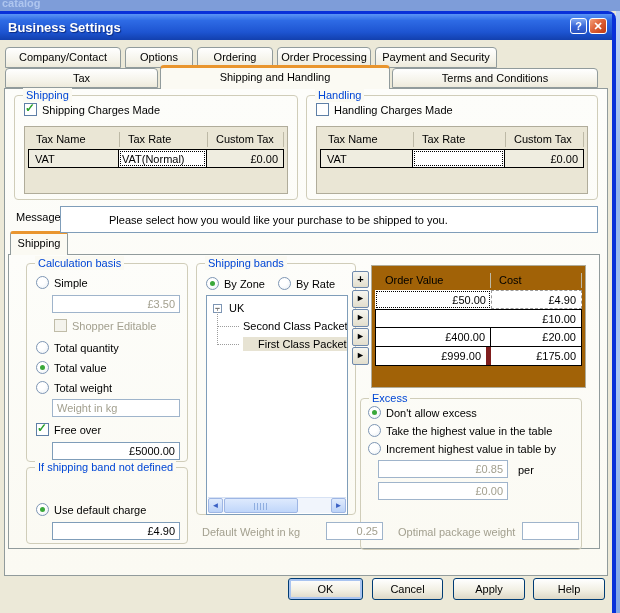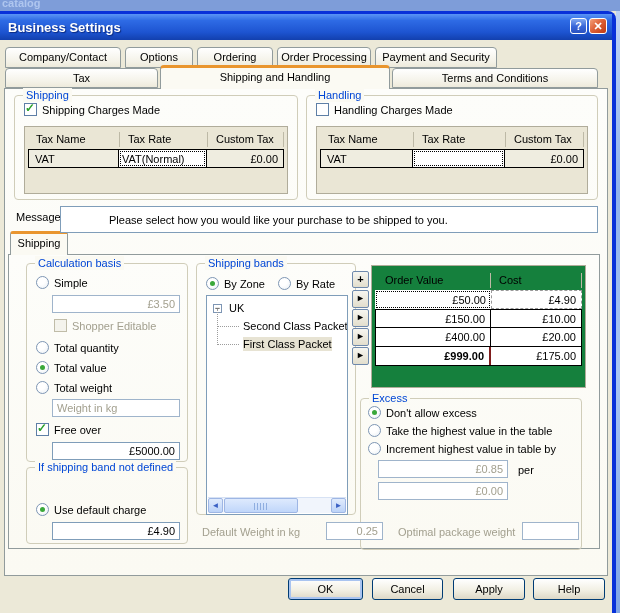--- a/index.html
+++ b/index.html
@@ -45,21 +45,21 @@
   .thead{position:absolute;left:3px;top:3px;right:3px;height:19px;display:flex;align-items:center;}
   .thc{box-sizing:border-box;padding-left:8px;border-right:1px solid #BDB9A6;height:15px;line-height:15px;}
   .trow1{position:absolute;left:3px;top:22px;right:3px;height:19px;display:flex;border:1px solid #000;
     background:#EFEDE0;box-sizing:border-box;align-items:stretch;}
   .tc{display:flex;align-items:center;box-sizing:border-box;}
   .dotbox{position:absolute;inset:1px;border:1px dotted #000;pointer-events:none;}
   .tree{position:absolute;box-sizing:border-box;background:#fff;border:1px solid #7F9DB9;overflow:hidden;z-index:4;}
   .trow{position:absolute;height:16px;display:flex;align-items:center;white-space:nowrap;}
   .expander{width:9px;height:9px;box-sizing:border-box;border:1px solid #7E96B4;background:#fff;
     font-size:9px;line-height:6px;text-align:center;font-style:normal;flex:none;cursor:pointer;}
-  .tsel{background:#E7E3D3;padding:1px 0;}
+  .tsel{background:#E7E3D3;padding:1px 15px;}
   .dotv{position:absolute;border-left:1px dotted #9C9C9C;width:0;z-index:3;}
   .doth{position:absolute;border-top:1px dotted #9C9C9C;height:0;z-index:3;}
   .hscroll{position:absolute;left:1px;right:1px;bottom:1px;height:15px;background:#F1F5FC;
     border-top:1px solid #D7E2F4;display:block;}
   .sbtn{position:absolute;top:0;width:15px;height:15px;box-sizing:border-box;border:1px solid #9EB6E4;border-radius:2px;
     background:linear-gradient(180deg,#E0EBFC 0%,#BCD3F8 100%);color:#3B61C4;font-size:8px;text-align:center;line-height:13px;cursor:pointer;}
   .sthumb{position:absolute;top:0;height:15px;box-sizing:border-box;border:1px solid #9EB6E4;border-radius:2px;
     background:linear-gradient(180deg,#DEEAFD 0%,#C0D6FA 100%);cursor:grab;}
   .grip{position:absolute;left:50%;top:4px;width:14px;height:7px;margin-left:-7px;
     background:repeating-linear-gradient(90deg,#8FAEE0 0 1px,transparent 1px 3px);}
@@ -233,43 +233,42 @@
       <span class="sbtn" style="right:0;"><i style="font-style:normal">►</i></span>
     </div>
   </div>
 
   <span class="minibtn" style="left:352px;top:271px;width:17px;height:17px;font-size:11px;font-weight:bold;line-height:15px;"><i style="font-style:normal">+</i></span>
   <span class="minibtn" style="left:352px;top:290px;width:17px;height:18px;"><i style="font-style:normal">►</i></span>
   <span class="minibtn" style="left:352px;top:309px;width:17px;height:18px;"><i style="font-style:normal">►</i></span>
   <span class="minibtn" style="left:352px;top:328px;width:17px;height:18px;"><i style="font-style:normal">►</i></span>
   <span class="minibtn" style="left:352px;top:347px;width:17px;height:18px;"><i style="font-style:normal">►</i></span>
 
-  <div class="tblbox" style="left:371px;top:265px;width:215px;height:123px;background:#15803d;">
+  <div class="tblbox" style="left:371px;top:265px;width:215px;height:123px;background:#a16207;">
     <div class="thead" style="top:5px;">
       <span class="thc" style="width:116px;padding-left:10px;">Order Value</span>
       <span class="thc" style="flex:1;">Cost</span>
     </div>
     <div style="position:absolute;left:3px;top:24px;right:3px;">
       <div class="orow">
         <span class="ocell" style="width:116px;background:#fff;position:relative;">
             <span>£50.00</span>
             <span class="dotbox"></span>
           </span>
         <span class="ocell" style="flex:1;background:#fff;border:1px dashed #999;">£4.90</span>
       </div>
       <div class="orow" style="border:1px solid #000;background:#fff;">
-        <span class="ocell" style="width:115px;border-right:1px solid #000;">£150.00</span>
         <span class="ocell" style="flex:1;">£10.00</span>
       </div>
       <div class="orow" style="border:1px solid #000;border-top:none;background:#fff;">
         <span class="ocell" style="width:115px;border-right:1px solid #000;">£400.00</span>
         <span class="ocell" style="flex:1;">£20.00</span>
       </div>
       <div class="orow" style="border:1px solid #000;border-top:none;background:#fff;">
-        <span class="ocell" style="width:115px;border-right:2px solid #7f1d1d;font-weight:bold;">£999.00</span>
+        <span class="ocell" style="width:115px;border-right:5px solid #7f1d1d;">£999.00</span>
         <span class="ocell" style="flex:1;">£175.00</span>
       </div>
     </div>
   </div>
 
   <div class="grp" style="left:360px;top:398px;width:222px;height:152px;">
     <span class="cap">Excess</span>
   </div>
   <div class="ctl" style="left:368px;top:406px;">
     <span class="rad sel"></span>

